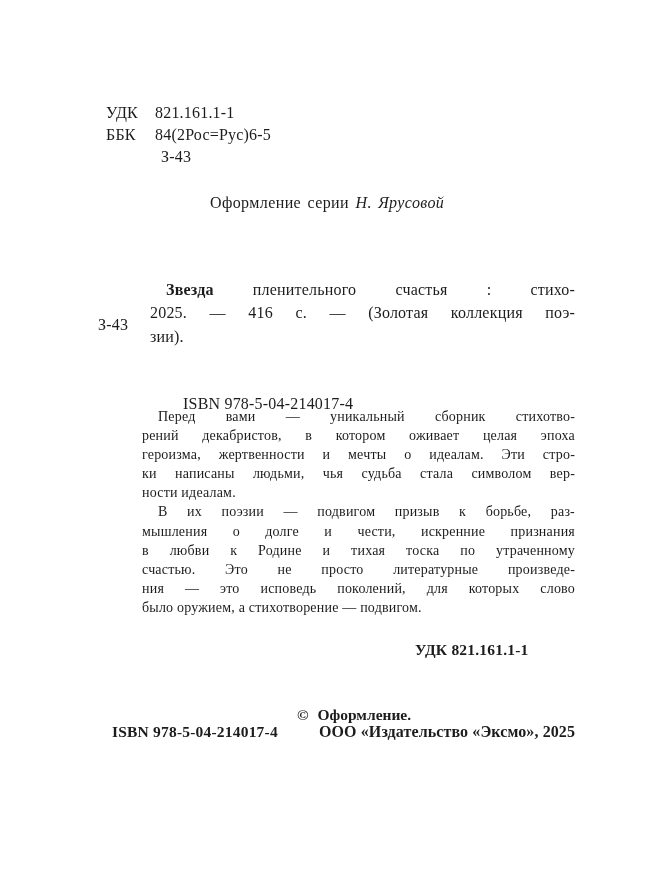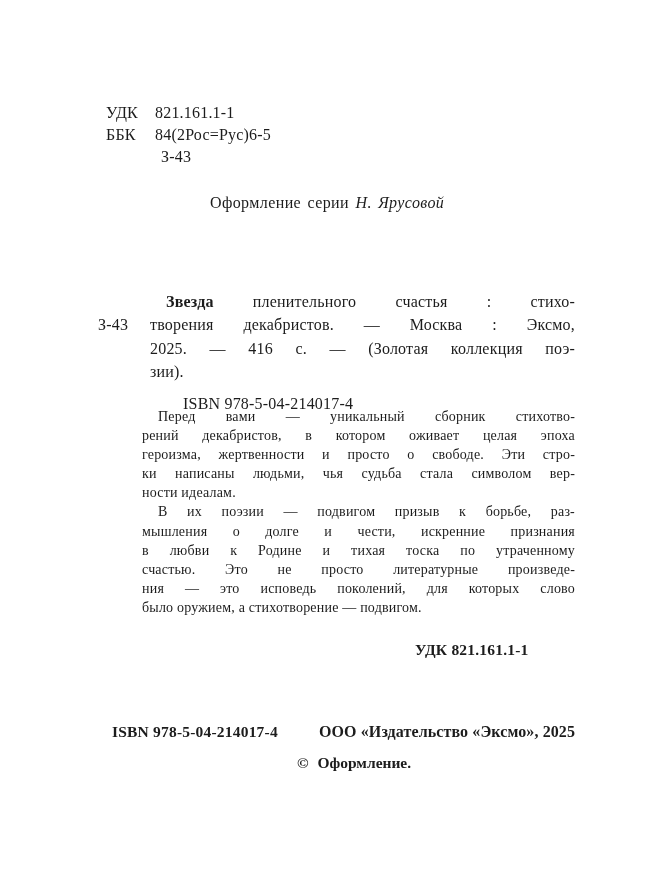--- a/index.html
+++ b/index.html
@@ -38,21 +38,21 @@
   
   .z43 {
     left: 98px; top: 313px;
     font-size: 16px;
     line-height: 23.4px;
     letter-spacing: 0.2px;
   }
 
   
   .biblio {
-    left: 150px; top: 290px;
+    left: 150px; top: 278px;
     width: 425px;
     font-size: 16px;
     line-height: 23.4px;
     letter-spacing: 0.2px;
   }
   .jline {
     text-align: justify;
     text-align-last: justify;
   }
   .plainline {
@@ -89,21 +89,20 @@
   }
 
   
   .copyright {
     left: 297px; top: 706px;
     font-size: 15.5px;
     font-weight: bold;
     line-height: 17px;
     word-spacing: 5px;
     white-space: nowrap;
-    margin-top: 48px;
   }
   .isbn-bottom {
     left: 112px; top: 723px;
     font-size: 15.5px;
     font-weight: bold;
     line-height: 17px;
     letter-spacing: 0.2px;
     white-space: nowrap;
   }
   .publisher {
@@ -134,31 +133,30 @@
 
   <div class="abs series">
     <span>Оформление серии</span>
     <i>Н. Ярусовой</i>
   </div>
 
   <div class="abs z43">З-43</div>
 
   <div class="abs biblio">
     <div class="jline indent"><b>Звезда</b> <span>пленительного счастья : стихо-</span></div>
-    <div class="jline">творения декабристов. — Москва : Эксмо,</div>
     <div class="jline">2025. — 416 с. — (Золотая коллекция поэ-</div>
     <div class="plainline">зии).</div>
   </div>
 
   <div class="abs isbn-top">ISBN 978-5-04-214017-4</div>
 
   <div class="abs annotation">
     <div class="jline indent">Перед вами — уникальный сборник стихотво-</div>
     <div class="jline">рений декабристов, в котором оживает целая эпоха</div>
-    <div class="jline">героизма, жертвенности и просто о свободе. Эти стро-</div>
+    <div class="jline">героизма, жертвенности и мечты о идеалам. Эти стро-</div>
     <div class="jline">ки написаны людьми, чья судьба стала символом вер-</div>
     <div class="plainline">ности идеалам.</div>
     <div class="jline indent">В их поэзии — подвигом призыв к борьбе, раз-</div>
     <div class="jline">мышления о долге и чести, искренние признания</div>
     <div class="jline">в любви к Родине и тихая тоска по утраченному</div>
     <div class="jline">счастью. Это не просто литературные произведе-</div>
     <div class="jline">ния — это исповедь поколений, для которых слово</div>
     <div class="plainline">было оружием, а стихотворение — подвигом.</div>
   </div>
 

